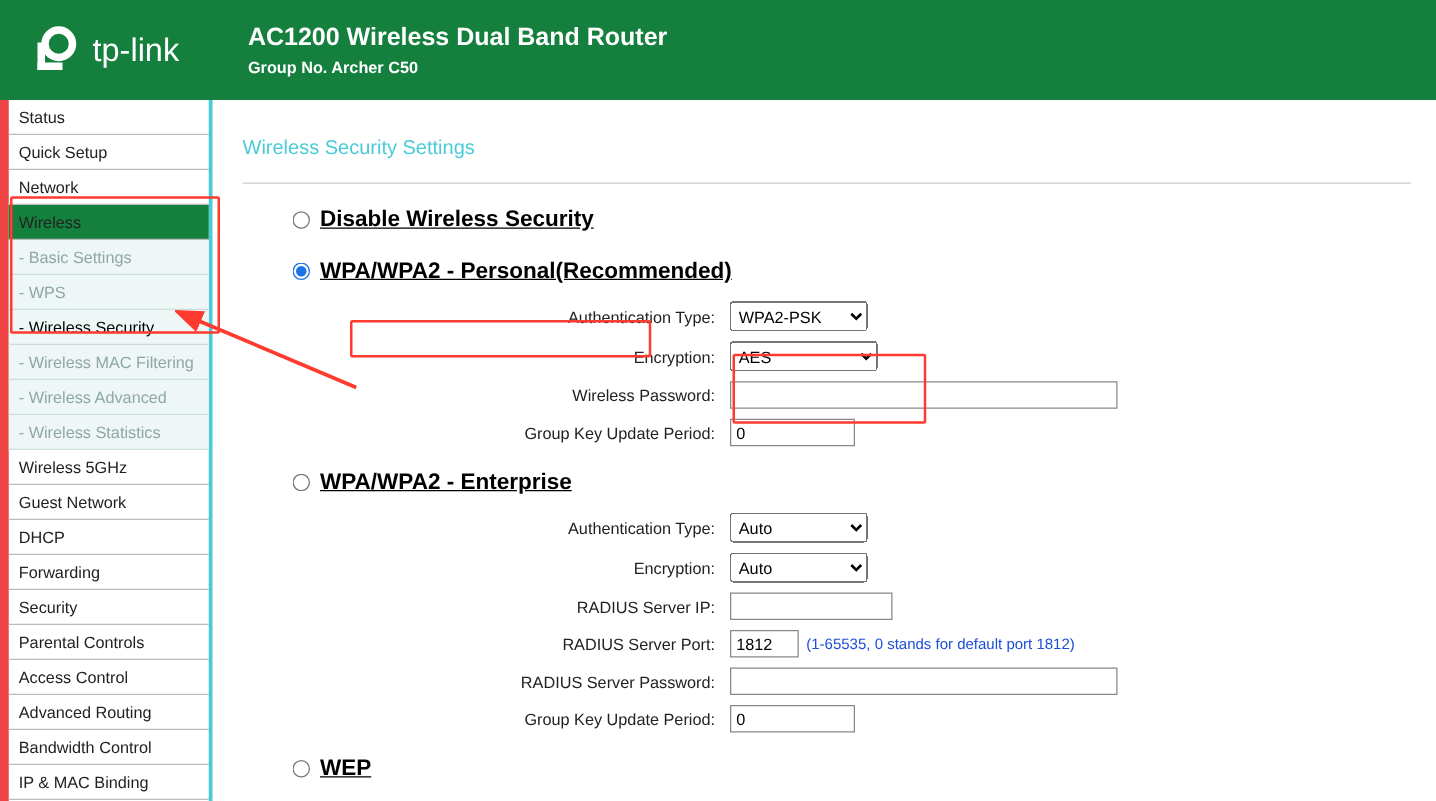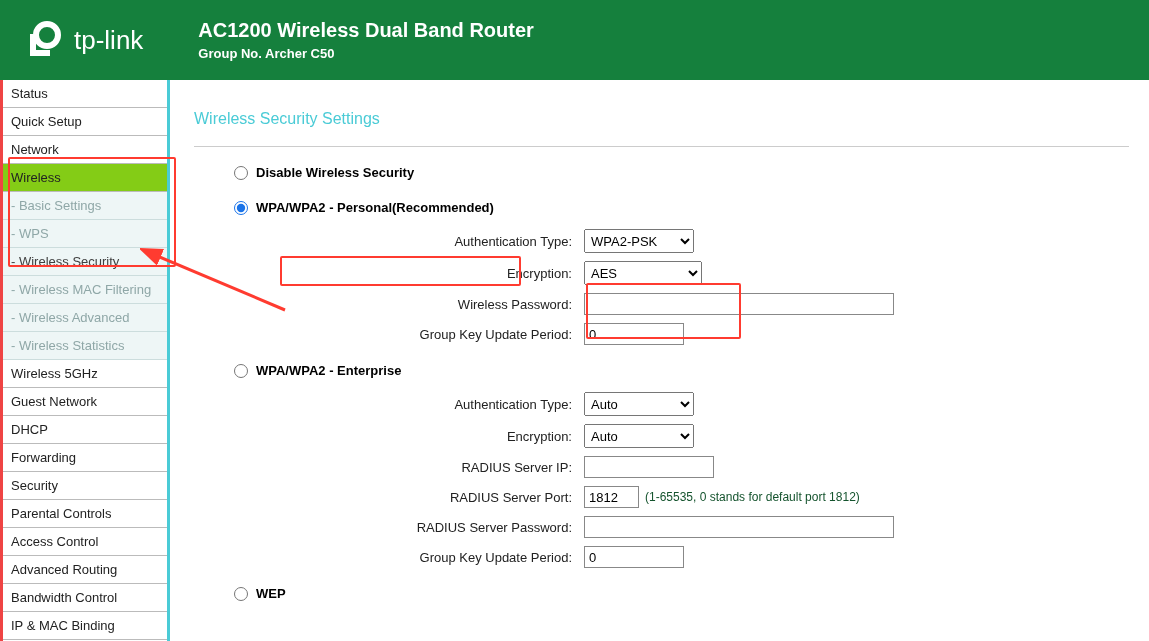--- a/index.html
+++ b/index.html
@@ -8,41 +8,41 @@
   
   .header { background: #15803d; height: 80px; display: flex; align-items: center; padding-left: 24px; }
   .logo { display: flex; align-items: center; color: #fff; font-size: 26px; font-weight: 500; }
   .logo-icon { width: 40px; height: 40px; margin-right: 10px; }
   .header-titles { margin-left: 55px; color: #fff; }
   .header-title { font-size: 20px; font-weight: bold; }
   .header-model { font-size: 13px; font-weight: bold; margin-top: 4px; }
 
   
   .main { display: flex; height: calc(641px - 80px); }
-  .sidebar { width: 170px; background: #fff; border-left: 3px solid #ef4444; border-right: 3px solid #4acbd6; }
+  .sidebar { width: 170px; background: #fff; border-left: 7px solid #ef4444; border-right: 3px solid #4acbd6; }
   .sidebar-item { padding: 6px 8px; border-bottom: 1px solid #bbb; font-size: 13px; color: #222; cursor: pointer; }
-  .sidebar-item.active { background: #84cc16; }
+  .sidebar-item.active { background: #15803d; }
   .sidebar-sub { background: #eef6f6; color: #8fa7a7; padding: 6px 8px; border-bottom: 1px solid #cdd; cursor: pointer; font-size: 13px; }
-  .sidebar-sub-active { color: #404040; }
+  .sidebar-sub-active { color: #000000; }
 
   .content { flex: 1; padding: 30px 20px 0 24px; position: relative; overflow: hidden; }
   .page-title { color: #4acbd6; font-size: 16px; font-weight: 500; margin-bottom: 18px; }
   .divider { border: none; border-top: 1px solid #ccc; margin-bottom: 18px; }
   .notice { color: #c6267e; font-size: 12px; margin-left: 40px; margin-bottom: 18px; }
 
   .form-area { margin-left: 40px; }
   .radio-row { display: flex; align-items: center; margin-bottom: 14px; }
   .radio-row input[type=radio] { margin-right: 8px; width: 14px; height: 14px; accent-color: #1a73e8; }
-  .radio-label { font-weight: bold; font-size: 13px; }
+  .radio-label { font-weight: bold; font-size: 18px; text-decoration: underline; }
 
   .field-row { display: flex; align-items: center; margin-bottom: 8px; }
   .field-label { width: 350px; text-align: right; padding-right: 12px; font-size: 13px; color: #222; }
   .field-row select { height: 24px; font-size: 13px; padding: 1px 2px; }
   .field-row input[type=text] { height: 22px; font-size: 13px; padding: 2px 4px; border: 1px solid #888; }
-  .hint { font-size: 12px; color: #14532d; margin-left: 6px; text-align: right; }
+  .hint { font-size: 12px; color: #1d4ed8; margin-left: 6px; text-align: right; }
 
   
   .highlight { position: absolute; border: 2px solid #ff3b30; pointer-events: none; border-radius: 2px; z-index: 20; }
   #hl-nav { left: 8px; top: 157px; width: 168px; height: 110px; }
   #hl-main { left: 280px; top: 256px; width: 241px; height: 30px; }
   #hl-dropdowns { left: 586px; top: 283px; width: 155px; height: 56px; }
 
   
   .arrow { position: absolute; z-index: 21; pointer-events: none; }
 </style>

